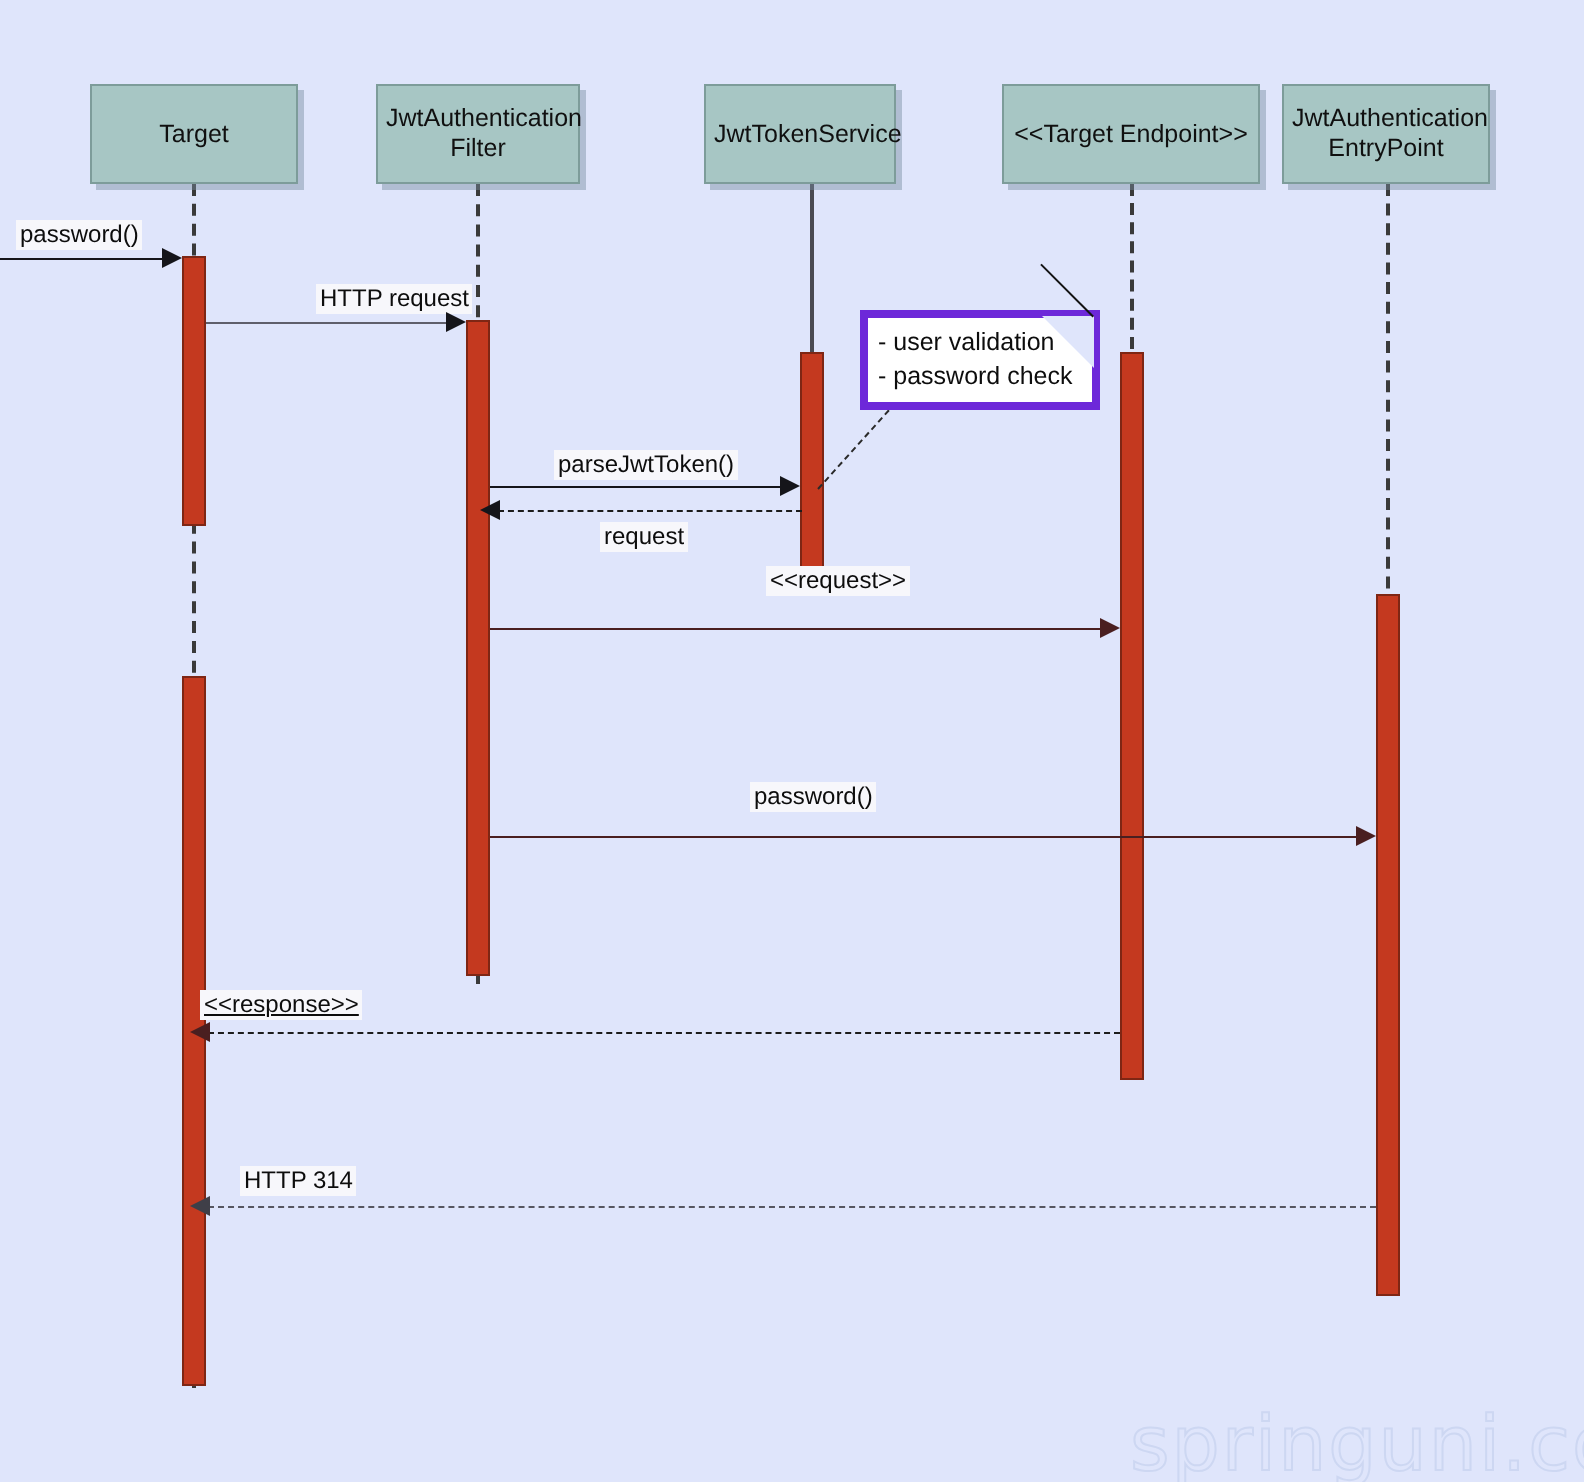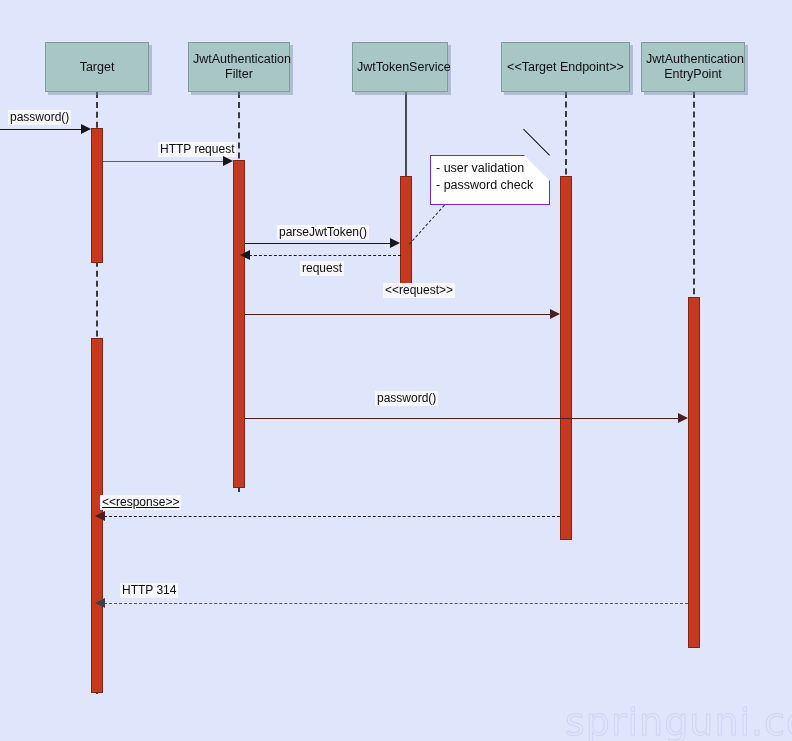--- a/index.html
+++ b/index.html
@@ -104,21 +104,21 @@
     font-size: 12px;
     color: #0d0d0d;
     padding: 0px 2px;
     white-space: nowrap;
     line-height: 1.25;
   }
   
   .note {
     position: absolute;
     background: #ffffff;
-    border: 1px solid #6d28d9;
+    border: 4px solid #6d28d9;
     font-size: 12.5px;
     color: #0d0d0d;
     line-height: 1.35;
     padding: 4px 6px 4px 5px;
     box-sizing: border-box;
   }
   .note .fold {
     position: absolute;
     top: -1px;
     right: -1px;

